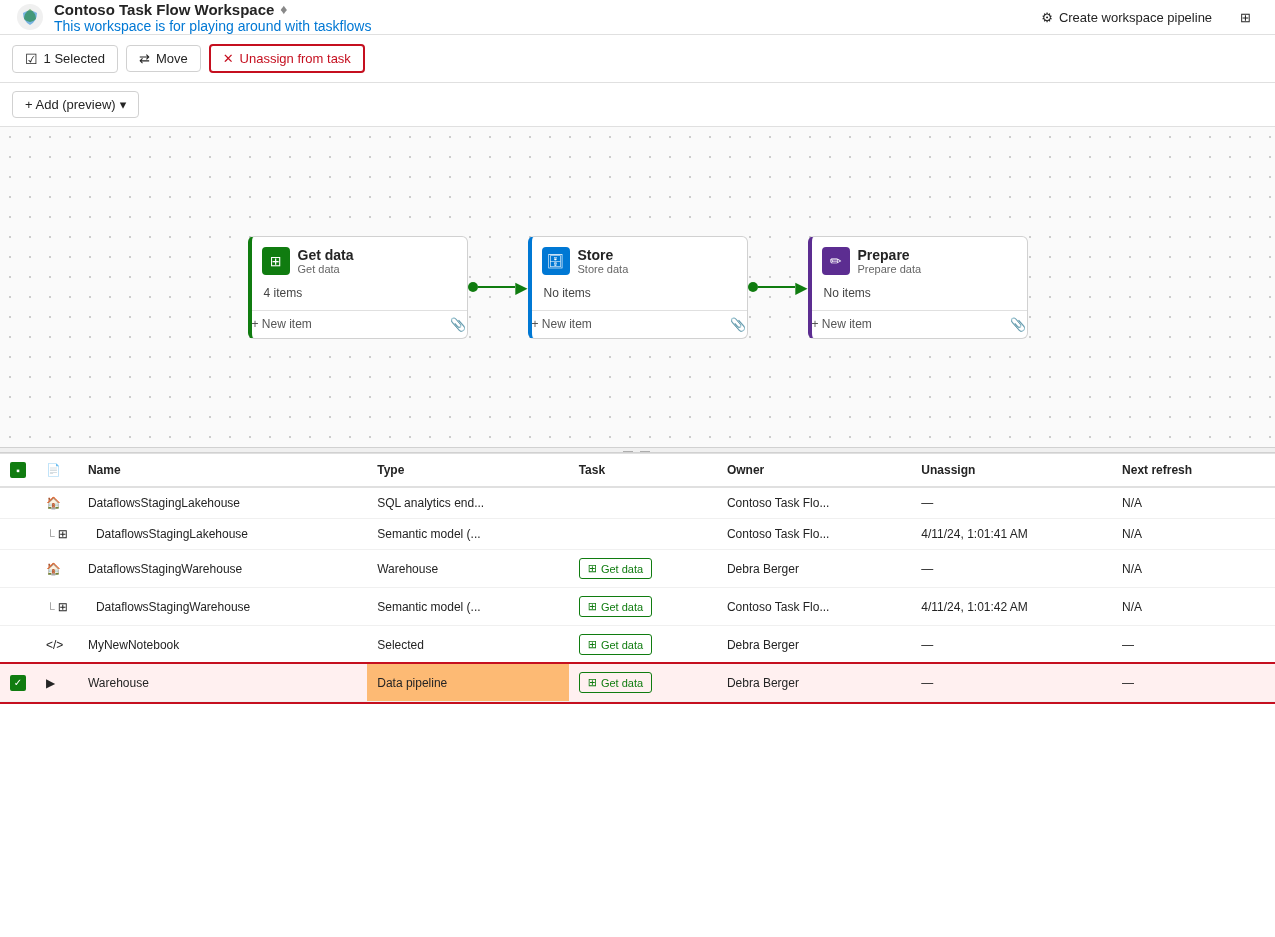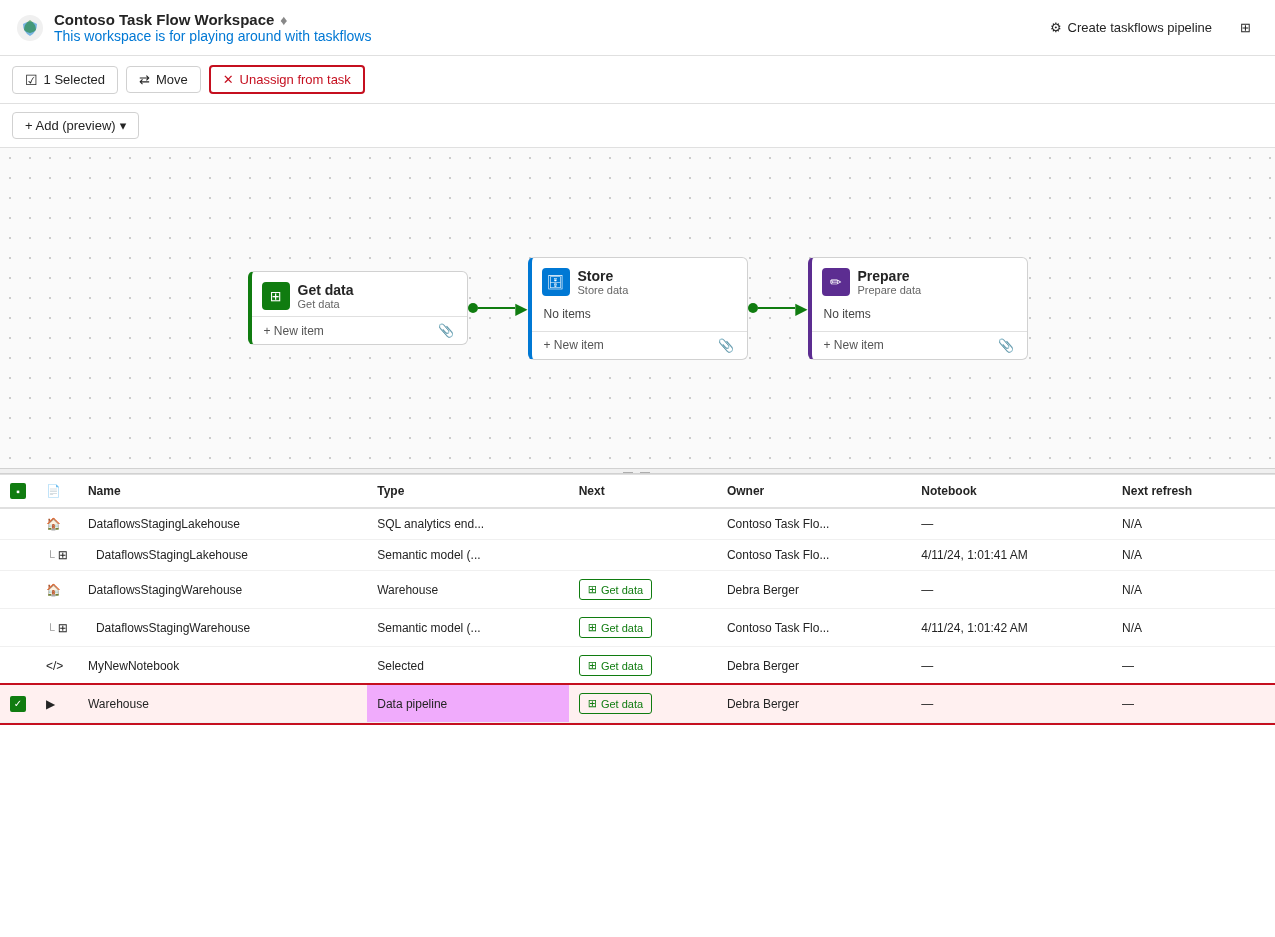--- a/index.html
+++ b/index.html
@@ -1,21 +1,21 @@
 <!DOCTYPE html>
 <html><head>
   <meta charset="utf-8">
   <style>
     * { box-sizing: border-box; margin: 0; padding: 0; }
     body { font-family: 'Segoe UI', Arial, sans-serif; font-size: 13px; background: #fff; color: #242424; overflow: hidden; width: 1275px; height: 937px; }
 
     
     .header {
       display: flex; align-items: center; justify-content: space-between;
-      padding: 8px 16px; border-bottom: 1px solid #e0e0e0; height: 56px;
+      padding: 8px 16px; border-bottom: 1px solid #e0e0e0; height: 35px;
     }
     .header-left { display: flex; align-items: center; gap: 10px; }
     .header-title-group { display: flex; flex-direction: column; }
     .header-title { font-size: 15px; font-weight: 600; display: flex; align-items: center; gap: 6px; }
     .header-subtitle { font-size: 14px; color: #0078d4; }
     .header-right { display: flex; align-items: center; gap: 12px; }
     .header-btn { display: flex; align-items: center; gap: 6px; background: none; border: none; cursor: pointer; font-size: 13px; color: #242424; padding: 4px 8px; }
     .diamond-icon { color: #888; font-size: 14px; }
 
     
@@ -77,21 +77,21 @@
     .task-node-icon.green { background: #107c10; border: 2px solid #107c10; }
     .task-node-icon.blue { background: #0078d4; border: 2px solid #0078d4; }
     .task-node-icon.purple { background: #5c2d91; border: 2px solid #5c2d91; }
     .task-node-title-group { display: flex; flex-direction: column; }
     .task-node-title { font-size: 14px; font-weight: 600; }
     .task-node-subtitle { font-size: 11px; color: #666; }
     .task-node-body { padding: 4px 12px 10px 12px; }
     .task-node-count { font-size: 12px; color: #444; }
     .task-node-footer {
       border-top: 1px solid #e0e0e0;
-      padding: 6px 12px; display: flex; align-items: center; justify-content: space-between;
+      padding: 6px 0; display: flex; align-items: center; justify-content: space-between;
     }
     .node-footer-btn { display: flex; align-items: center; gap: 4px; font-size: 12px; color: #555; cursor: pointer; background: none; border: none; }
 
     
     .task-node.green-accent { border-left: 4px solid #107c10; }
     .task-node.blue-accent { border-left: 4px solid #0078d4; }
     .task-node.purple-accent { border-left: 4px solid #5c2d91; }
 
     
     .connector {
@@ -169,21 +169,21 @@
         <div class="header-title">
           <span>Contoso Task Flow Workspace</span>
           <span class="diamond-icon">♦</span>
         </div>
         <div class="header-subtitle">This workspace is for playing around with taskflows</div>
       </div>
     </div>
     <div class="header-right">
       <button class="header-btn">
         <span>⚙</span>
-        <span>Create taskflows pipeline</span>
+        <span>Create workspace pipeline</span>
       </button>
       <button class="header-btn">
         <span>⊞</span>
       </button>
     </div>
   </div>
 
   <div class="toolbar">
     <button class="toolbar-btn">
       <span style="font-size:14px;">☑</span>
@@ -212,20 +212,23 @@
       <div class="flow-container">
 
         <div class="task-node green-accent">
           <div class="task-node-header">
             <div class="task-node-icon green">⊞</div>
             <div class="task-node-title-group">
               <span class="task-node-title">Get data</span>
               <span class="task-node-subtitle">Get data</span>
             </div>
           </div>
+          <div class="task-node-body">
+            <span class="task-node-count">4 items</span>
+          </div>
           <div class="task-node-footer">
             <button class="node-footer-btn">
               <span>+ New item</span>
             </button>
             <span style="font-size:13px;color:#666;">📎</span>
           </div>
         </div>
 
         <div class="connector">
           <div class="connector-dot"></div>
@@ -290,23 +293,23 @@
           <thead>
             <tr>
               <th class="th-checkbox">
                 <div class="green-checkbox">▪</div>
               </th>
               <th style="width:32px;">
                 <span>📄</span>
               </th>
               <th>Name</th>
               <th>Type</th>
-              <th>Next</th>
+              <th>Task</th>
               <th>Owner</th>
-              <th>Notebook</th>
+              <th>Unassign</th>
               <th>Next refresh</th>
               <th style="width:20px;"></th>
             </tr>
           </thead>
           <tbody>
 
             <tr>
               <td></td>
               <td>
                 <span>🏠</span>
@@ -394,21 +397,21 @@
             </tr>
 
             <tr class="selected" style="box-shadow: rgb(197, 15, 31) 0px 0px 0px 2px inset;">
               <td style="background-color: rgb(255, 240, 240);">
                 <div class="green-checkbox">✓</div>
               </td>
               <td style="background-color: rgb(255, 240, 240);">
                 <span>▶</span>
               </td>
               <td style="background-color: rgb(255, 240, 240);">Warehouse</td>
-              <td style="background-color: #f0abfc;">Data pipeline</td>
+              <td style="background-color: #fdba74;">Data pipeline</td>
               <td style="background-color: rgb(255, 240, 240);">
                 <span class="task-badge">
                   <span>⊞</span>
                   Get data
                 </span>
               </td>
               <td style="background-color: rgb(255, 240, 240);">Debra Berger</td>
               <td style="background-color: rgb(255, 240, 240);">—</td>
               <td style="background-color: rgb(255, 240, 240);">—</td>
               <td style="background-color: rgb(255, 240, 240);"></td>

